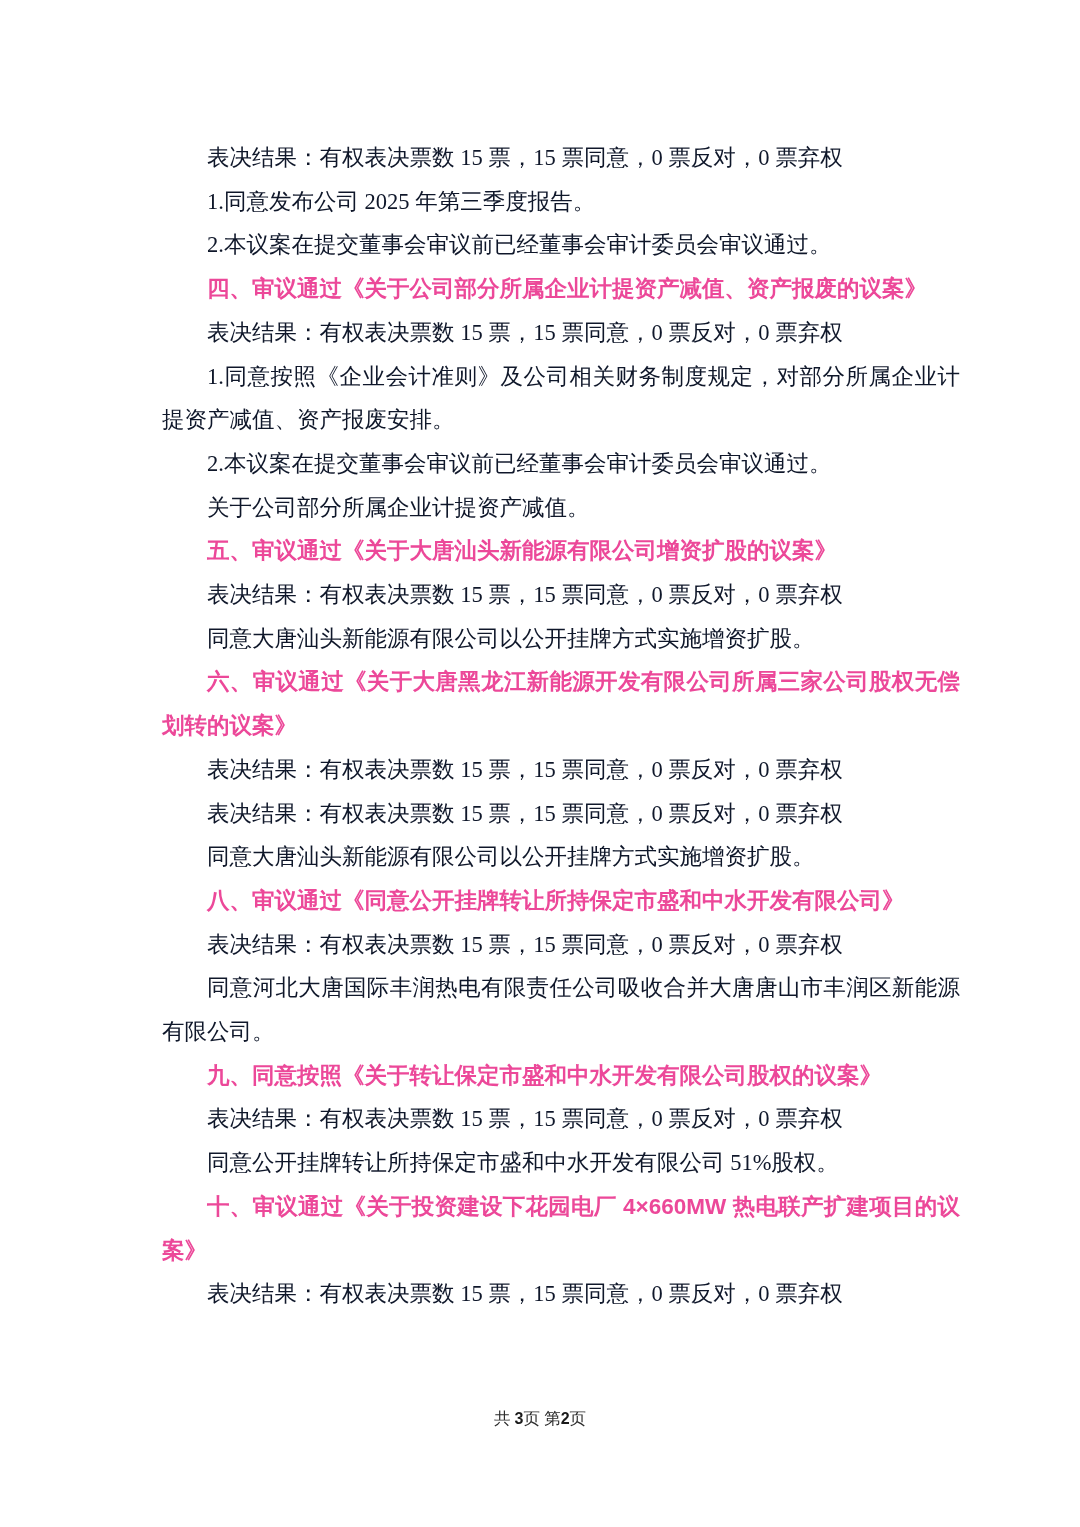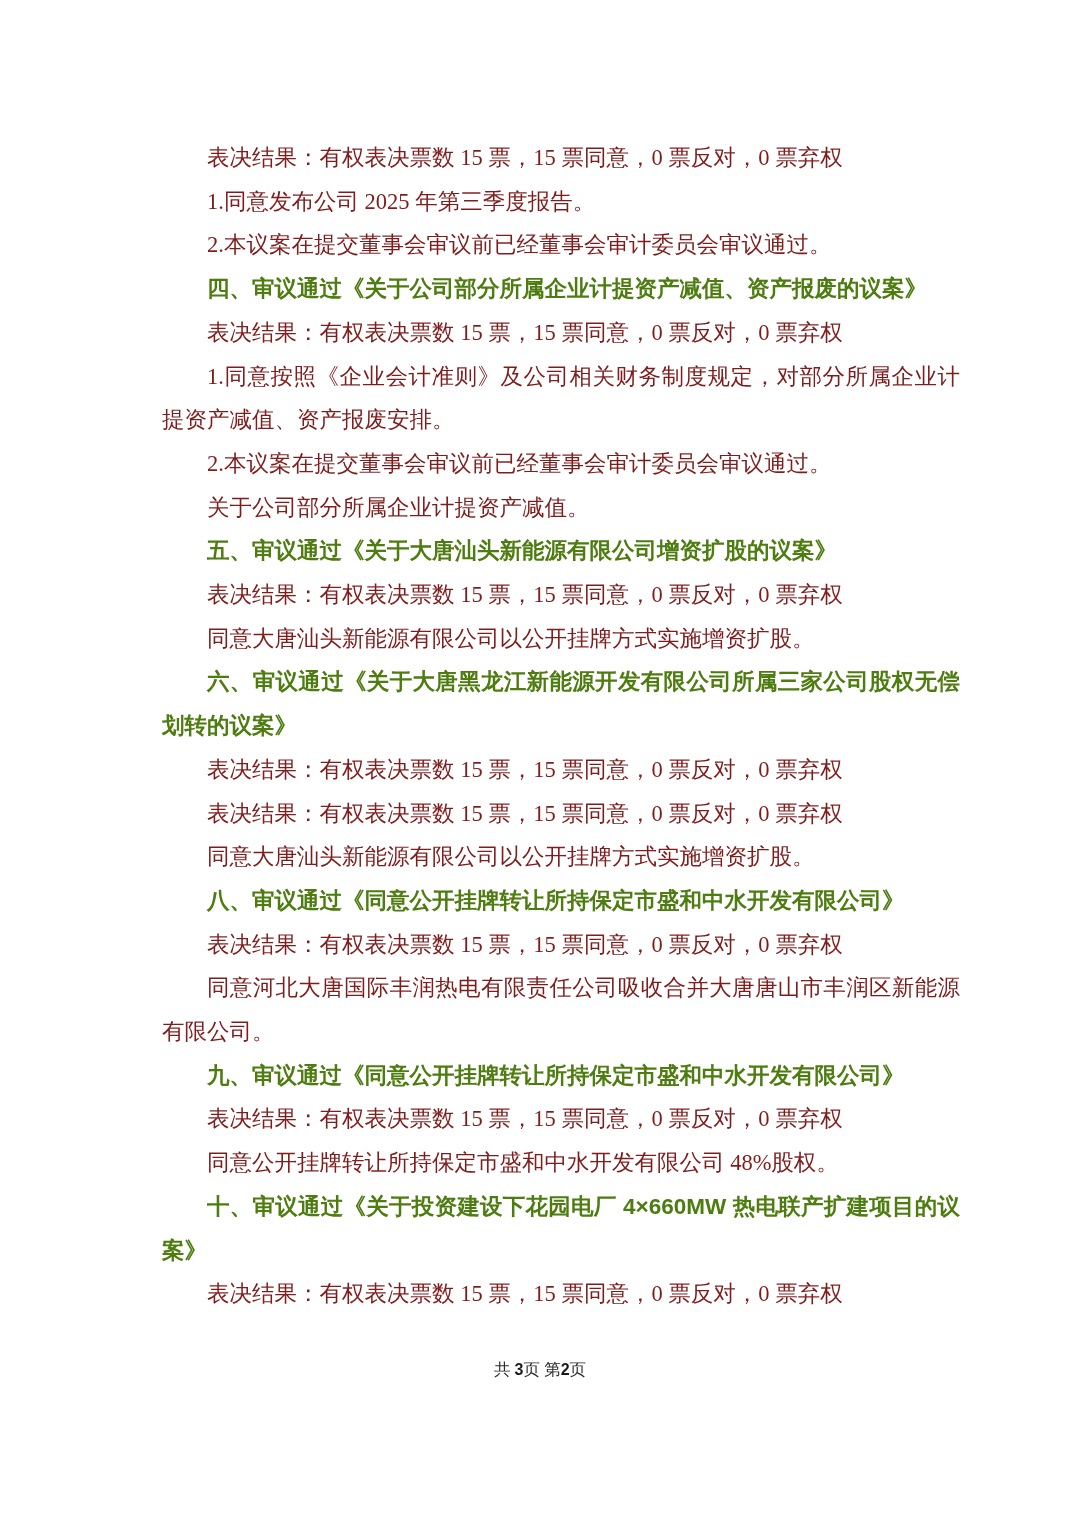--- a/index.html
+++ b/index.html
@@ -19,39 +19,39 @@
     position: absolute;
     left: 162px;
     top: 136px;
     width: 798px;
   }
   .content p {
     margin: 0;
     padding: 0;
     font-size: 22.5px;
     line-height: 43.7px;
-    color: #7f1d1d;
+    color: #0f172a;
     text-align: justify;
     text-justify: inter-ideograph;
     text-indent: 2em;
     letter-spacing: 0;
   }
   .content p.heading {
     font-family: "Liberation Sans", "DejaVu Sans", sans-serif;
     font-weight: 700;
-    color: #4d7c0f;
+    color: #ec4899;
   }
   .footer {
     position: absolute;
     left: 0;
-    top: 1352px;
+    top: 1405px;
     width: 1080px;
     text-align: center;
     font-size: 16.5px;
-    line-height: 36px;
+    line-height: 27px;
     color: #2b2b2b;
     font-family: "Liberation Serif", "DejaVu Serif", serif;
   }
   .footer .num {
     font-family: "Liberation Sans", "DejaVu Sans", sans-serif;
     font-weight: 700;
     font-size: 16px;
     color: #1a1a1a;
   }
 </style>
@@ -71,22 +71,22 @@
       <p class="heading">五、审议通过《关于大唐汕头新能源有限公司增资扩股的议案》</p>
       <p class="body">表决结果：有权表决票数 15 票，15 票同意，0 票反对，0 票弃权</p>
       <p class="body">同意大唐汕头新能源有限公司以公开挂牌方式实施增资扩股。</p>
       <p class="heading">六、审议通过《关于大唐黑龙江新能源开发有限公司所属三家公司股权无偿划转的议案》</p>
       <p class="body">表决结果：有权表决票数 15 票，15 票同意，0 票反对，0 票弃权</p>
       <p class="body">表决结果：有权表决票数 15 票，15 票同意，0 票反对，0 票弃权</p>
       <p class="body">同意大唐汕头新能源有限公司以公开挂牌方式实施增资扩股。</p>
       <p class="heading">八、审议通过《同意公开挂牌转让所持保定市盛和中水开发有限公司》</p>
       <p class="body">表决结果：有权表决票数 15 票，15 票同意，0 票反对，0 票弃权</p>
       <p class="body">同意河北大唐国际丰润热电有限责任公司吸收合并大唐唐山市丰润区新能源有限公司。</p>
-      <p class="heading">九、审议通过《同意公开挂牌转让所持保定市盛和中水开发有限公司》</p>
+      <p class="heading">九、同意按照《关于转让保定市盛和中水开发有限公司股权的议案》</p>
       <p class="body">表决结果：有权表决票数 15 票，15 票同意，0 票反对，0 票弃权</p>
-      <p class="body">同意公开挂牌转让所持保定市盛和中水开发有限公司 48%股权。</p>
+      <p class="body">同意公开挂牌转让所持保定市盛和中水开发有限公司 51%股权。</p>
       <p class="heading">十、审议通过《关于投资建设下花园电厂 4×660MW 热电联产扩建项目的议案》</p>
       <p class="body">表决结果：有权表决票数 15 票，15 票同意，0 票反对，0 票弃权</p>
     </div>
   <div class="footer">
     <span>共 </span><span class="num">3</span><span>页 第</span><span class="num">2</span><span>页</span>
   </div>
 </div>
 
 </body></html>

